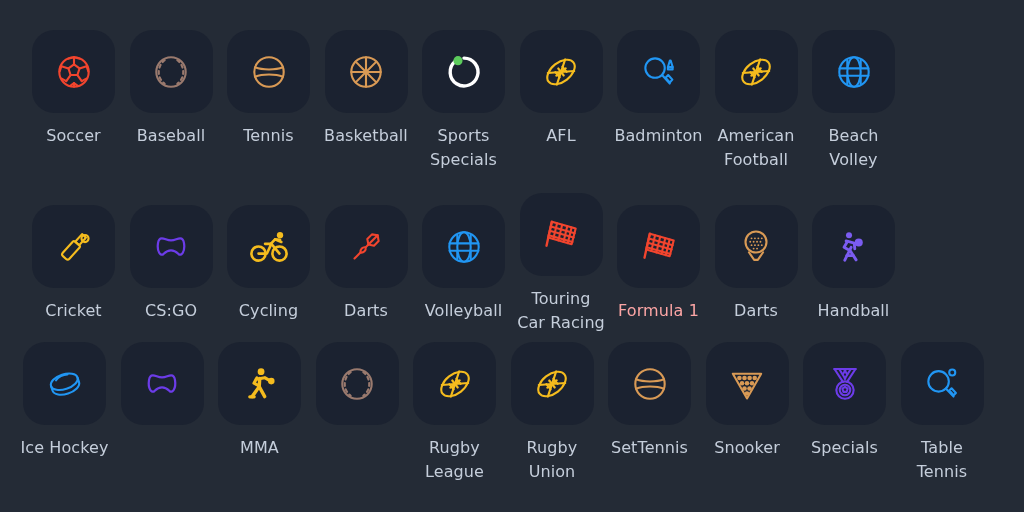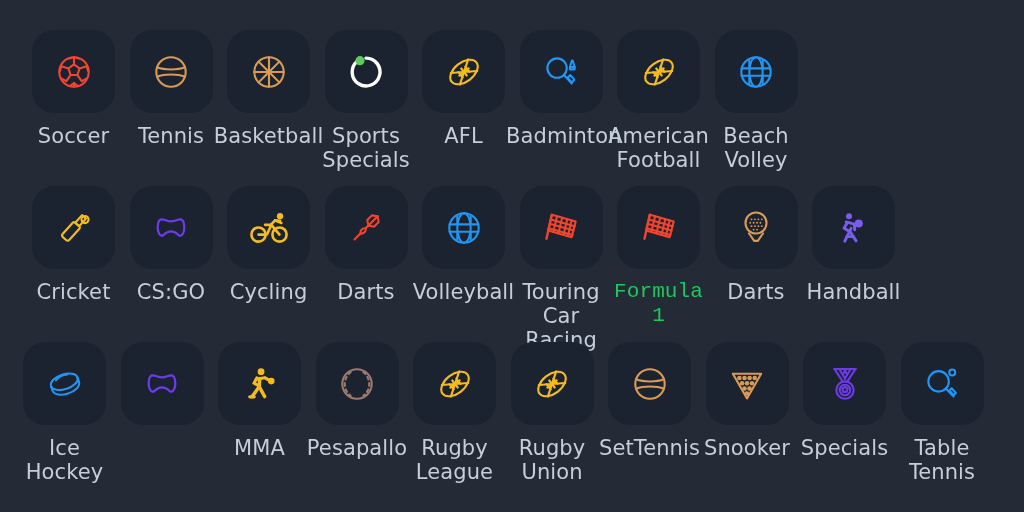--- a/index.html
+++ b/index.html
@@ -20,21 +20,21 @@
     box-sizing: border-box;
     padding: 30px 0 0 0;
   }
   .row {
     display: flex;
     justify-content: flex-start;
     padding-left: 32px;
     box-sizing: border-box;
   }
   .row-1 { height: 156px; }
-  .row-2 { height: 156px; }
+  .row-2 { height: 156px; align-items: center; }
   .row-3 { height: 156px; padding-left: 23px; }
 
   .cell {
     width: 83px;
     margin-right: 14.5px;
     display: flex;
     flex-direction: column;
     align-items: center;
   }
   .cell:last-child { margin-right: 0; }
@@ -52,21 +52,21 @@
   .tile svg {
     display: block;
     width: 42px;
     height: 42px;
   }
   .label {
     margin-top: 11px;
     width: 110px;
     text-align: center;
     color: #c5cedb;
-    font-size: 21px;
+    font-size: 16px;
     line-height: 24px;
     letter-spacing: 0.1px;
     white-space: pre-line;
     font-weight: 400;
   }
 </style>
 </head>
 <body style="background: rgb(36, 43, 54);">
 
 <div id="grid">
@@ -91,20 +91,32 @@
               <path d="M16 24.5 L16 27.2" fill="none" stroke="#f2452e" stroke-width="1.6" stroke-linecap="round" stroke-linejoin="round"></path>
             </svg>
           </span>
         </div>
         <div class="label" style="color: rgb(197, 206, 219);">Soccer</div>
       </div>
       <div class="cell">
         <div class="tile" style="background: rgb(27, 34, 48);">
           <span>
             <svg viewBox="0 0 32 32" xmlns="http://www.w3.org/2000/svg">
+              <circle cx="16" cy="16" r="11.2" fill="none" stroke="#9a7a6e" stroke-width="1.6" stroke-linecap="round" stroke-linejoin="round"></circle>
+              <path d="M11.2 7.0 A 11.2 11.2 0 0 0 11.2 25.0" fill="none" stroke="#9a7a6e" stroke-width="1.6" stroke-linecap="round" stroke-linejoin="round" stroke-dasharray="2.2 2.6"></path>
+              <path d="M20.8 7.0 A 11.2 11.2 0 0 1 20.8 25.0" fill="none" stroke="#9a7a6e" stroke-width="1.6" stroke-linecap="round" stroke-linejoin="round" stroke-dasharray="2.2 2.6"></path>
+            </svg>
+          </span>
+        </div>
+        <div class="label" style="color: rgb(197, 206, 219);">Baseball</div>
+      </div>
+      <div class="cell">
+        <div class="tile" style="background: rgb(27, 34, 48);">
+          <span>
+            <svg viewBox="0 0 32 32" xmlns="http://www.w3.org/2000/svg">
               <circle cx="16" cy="16" r="11.2" fill="none" stroke="#d99a55" stroke-width="1.6" stroke-linecap="round" stroke-linejoin="round"></circle>
               <path d="M5.4 12.4 C 11 14.6 21 14.6 26.6 12.4" fill="none" stroke="#d99a55" stroke-width="1.6" stroke-linecap="round" stroke-linejoin="round"></path>
               <path d="M5.4 19.6 C 11 17.4 21 17.4 26.6 19.6" fill="none" stroke="#d99a55" stroke-width="1.6" stroke-linecap="round" stroke-linejoin="round"></path>
             </svg>
           </span>
         </div>
         <div class="label" style="color: rgb(197, 206, 219);">Tennis</div>
       </div>
       <div class="cell">
         <div class="tile" style="background: rgb(27, 34, 48);">
@@ -309,21 +321,21 @@
                 <path d="M15.8 8.2 L14.6 20.4" fill="none" stroke="#f2452e" stroke-width="1.6" stroke-linecap="round" stroke-linejoin="round"></path>
                 <path d="M19.8 8.8 L18.6 21.0" fill="none" stroke="#f2452e" stroke-width="1.6" stroke-linecap="round" stroke-linejoin="round"></path>
                 <path d="M23.2 9.2 L22.0 21.4" fill="none" stroke="#f2452e" stroke-width="1.6" stroke-linecap="round" stroke-linejoin="round"></path>
                 <path d="M7.4 10.6 L26.1 13.2" fill="none" stroke="#f2452e" stroke-width="1.6" stroke-linecap="round" stroke-linejoin="round"></path>
                 <path d="M7.1 14.0 L25.8 16.6" fill="none" stroke="#f2452e" stroke-width="1.6" stroke-linecap="round" stroke-linejoin="round"></path>
                 <path d="M6.8 17.4 L25.4 20.0" fill="none" stroke="#f2452e" stroke-width="1.6" stroke-linecap="round" stroke-linejoin="round"></path>
               </g>
             </svg>
           </span>
         </div>
-        <div class="label" style="color: #22c55e; font-family: Liberation Mono, monospace;">Formula 1</div>
+        <div class="label" style="color: #fca5a5;">Formula 1</div>
       </div>
       <div class="cell">
         <div class="tile" style="background: rgb(27, 34, 48);">
           <span>
             <svg viewBox="0 0 32 32" xmlns="http://www.w3.org/2000/svg">
               <circle cx="16" cy="12.2" r="8.0" fill="none" stroke="#d99a55" stroke-width="1.6" stroke-linecap="round" stroke-linejoin="round"></circle>
               <path d="M10.6 20.0 L14.6 25.8 L17.4 25.8 L21.4 20.0" fill="none" stroke="#d99a55" stroke-width="1.6" stroke-linecap="round" stroke-linejoin="round"></path>
               <g fill="#d99a55" stroke="none">
                 <circle cx="12.6" cy="9.4" r="0.72"></circle>
                 <circle cx="15.2" cy="9.4" r="0.72"></circle>
@@ -406,21 +418,20 @@
       <div class="cell">
         <div class="tile" style="background: rgb(27, 34, 48);">
           <span>
             <svg viewBox="0 0 32 32" xmlns="http://www.w3.org/2000/svg">
               <circle cx="16" cy="16" r="11.2" fill="none" stroke="#9a7a6e" stroke-width="1.6" stroke-linecap="round" stroke-linejoin="round"></circle>
               <path d="M11.2 7.0 A 11.2 11.2 0 0 0 11.2 25.0" fill="none" stroke="#9a7a6e" stroke-width="1.6" stroke-linecap="round" stroke-linejoin="round" stroke-dasharray="2.2 2.6"></path>
               <path d="M20.8 7.0 A 11.2 11.2 0 0 1 20.8 25.0" fill="none" stroke="#9a7a6e" stroke-width="1.6" stroke-linecap="round" stroke-linejoin="round" stroke-dasharray="2.2 2.6"></path>
             </svg>
           </span>
         </div>
-        <div class="label" style="color: rgb(197, 206, 219);">Pesapallo</div>
       </div>
       <div class="cell">
         <div class="tile" style="background: rgb(27, 34, 48);">
           <span>
             <svg viewBox="0 0 32 32" xmlns="http://www.w3.org/2000/svg">
               <g transform="rotate(-38 16 16)">
                 <ellipse cx="16" cy="16" rx="12" ry="7.3" fill="none" stroke="#f5bc1e" stroke-width="1.6" stroke-linecap="round" stroke-linejoin="round"></ellipse>
                 <path d="M7.6 10.4 L24.4 21.6" fill="none" stroke="#f5bc1e" stroke-width="1.6" stroke-linecap="round" stroke-linejoin="round"></path>
                 <path d="M24.4 10.4 L7.6 21.6" fill="none" stroke="#f5bc1e" stroke-width="1.6" stroke-linecap="round" stroke-linejoin="round"></path>
                 <path d="M11.4 16 L20.6 16" fill="none" stroke="#f5bc1e" stroke-width="1.6" stroke-linecap="round" stroke-linejoin="round"></path>

